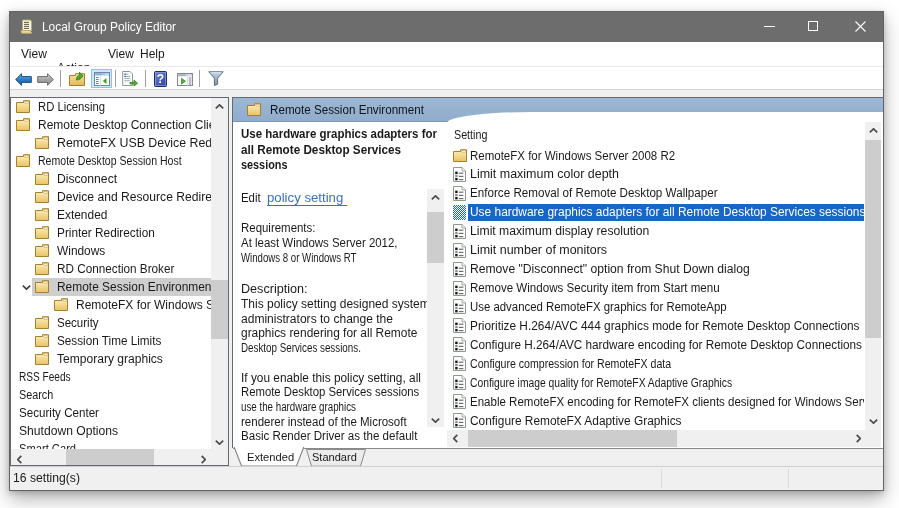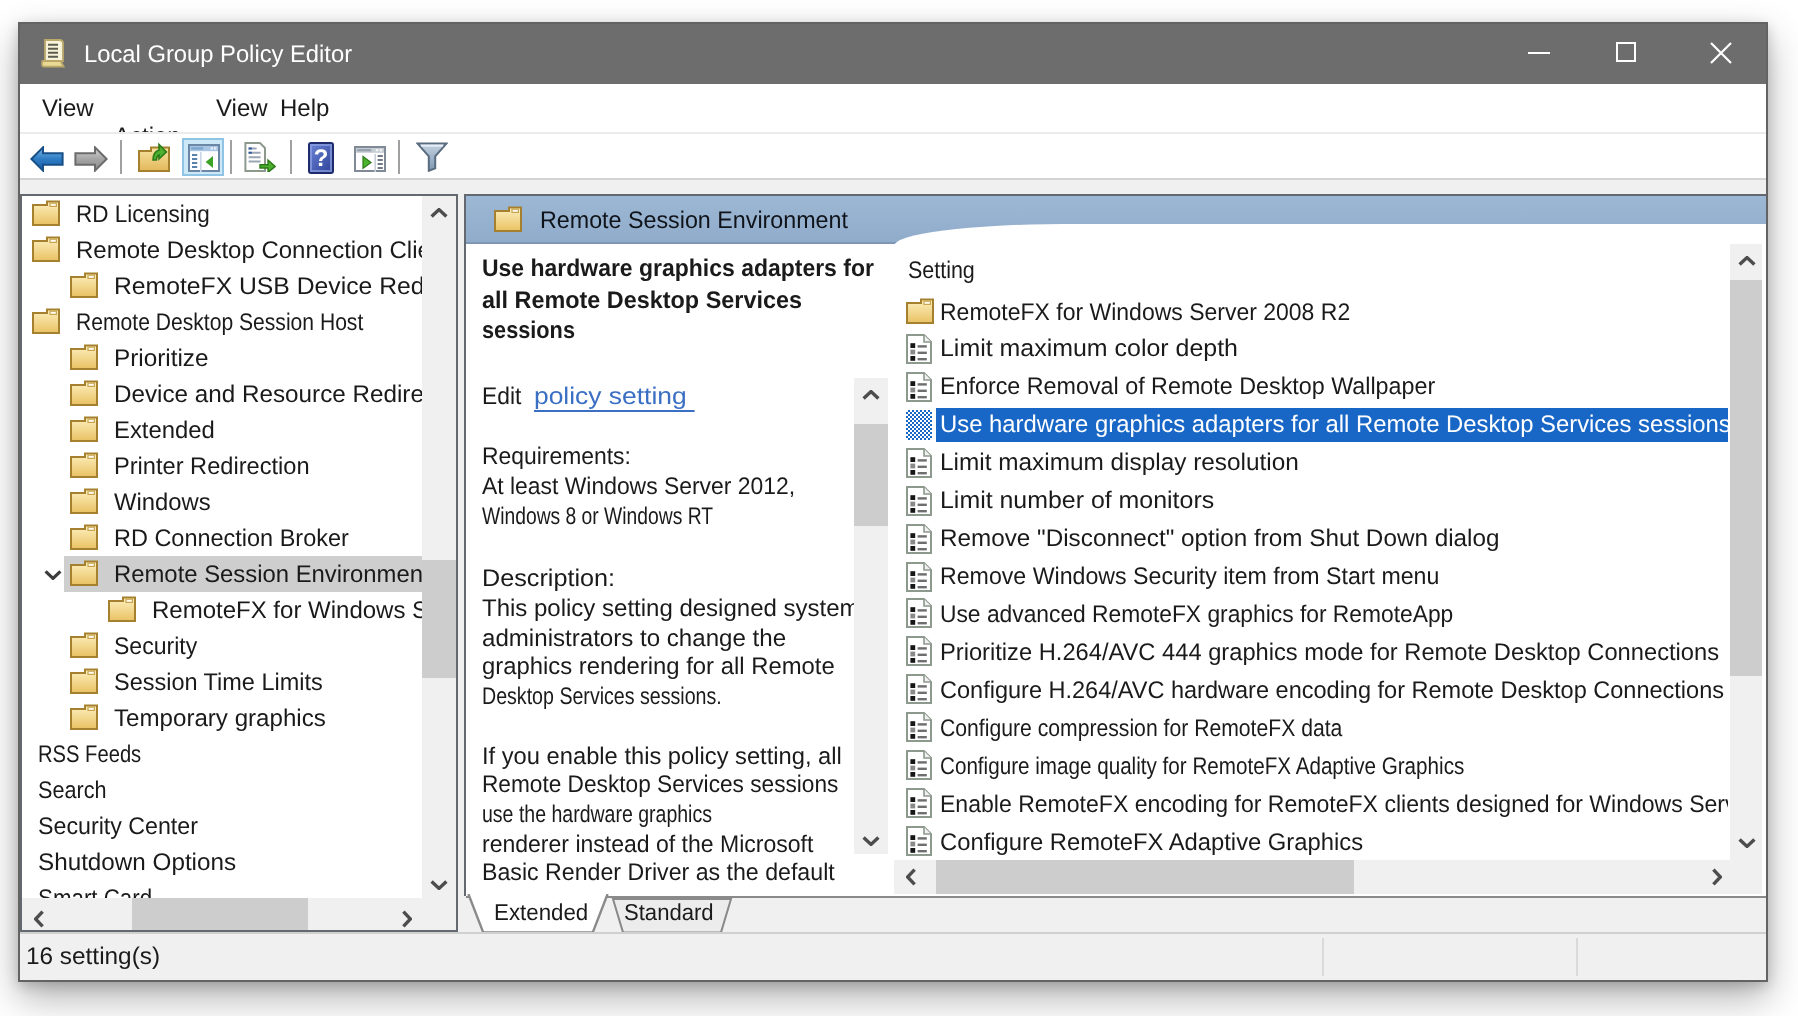--- a/index.html
+++ b/index.html
@@ -187,21 +187,21 @@
 <defs>
           <linearGradient id="fg00" x1="0" y1="0" x2="0" y2="1">
 <stop offset="0" stop-color="#fdf0c0"></stop>
             <stop offset="1" stop-color="#e9c263"></stop>
           </linearGradient>
         </defs>
 <path d="M0.5,12.5 V2.5 H7.5 V0.7 H13.5 V12.5 Z" fill="url(#fg00)" stroke="#a5812f" stroke-width="1"></path>
 <rect x="9" y="1.6" width="3.2" height="1.6" fill="#fffdf2" stroke="#c8a54e" stroke-width="0.6"></rect>
 </svg>
     </div>
-<div class="abs txt" style="left:46px;top:72px;height:18px;line-height:18px;font-size:12px;transform:scaleX(1.012);transform-origin:0 50%;">Prioritize</div>
+<div class="abs txt" style="left:46px;top:72px;height:18px;line-height:18px;font-size:12px;transform:scaleX(1.012);transform-origin:0 50%;">Disconnect</div>
 <div class="abs" style="left:24px;top:92px;width:15px;height:13px;">
       <svg width="15" height="13" viewBox="0 0 15 13" style="position:absolute;left:0px;top:0px">
 <defs>
           <linearGradient id="fg00" x1="0" y1="0" x2="0" y2="1">
 <stop offset="0" stop-color="#fdf0c0"></stop>
             <stop offset="1" stop-color="#e9c263"></stop>
           </linearGradient>
         </defs>
 <path d="M0.5,12.5 V2.5 H7.5 V0.7 H13.5 V12.5 Z" fill="url(#fg00)" stroke="#a5812f" stroke-width="1"></path>
 <rect x="9" y="1.6" width="3.2" height="1.6" fill="#fffdf2" stroke="#c8a54e" stroke-width="0.6"></rect>

